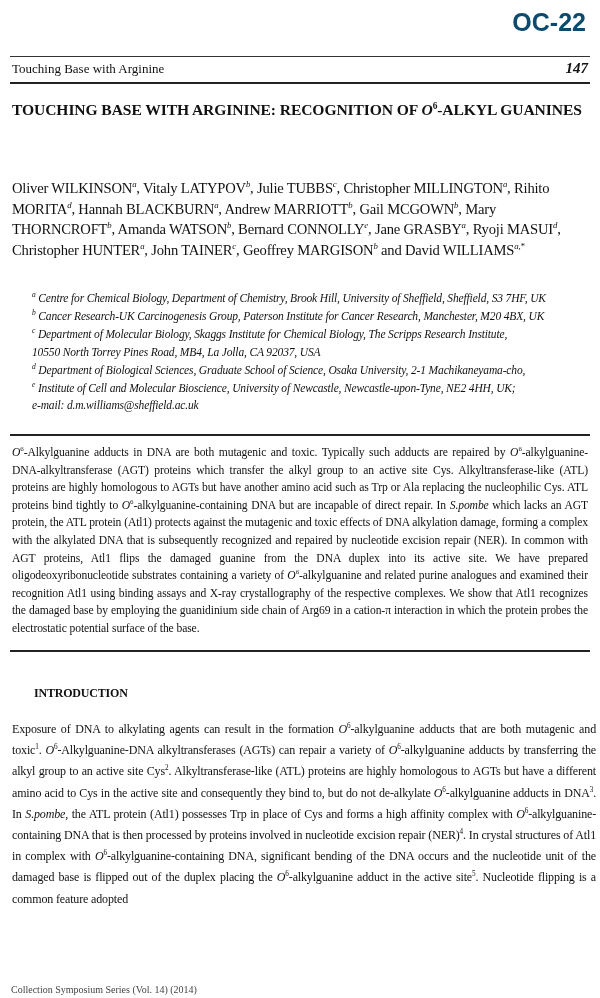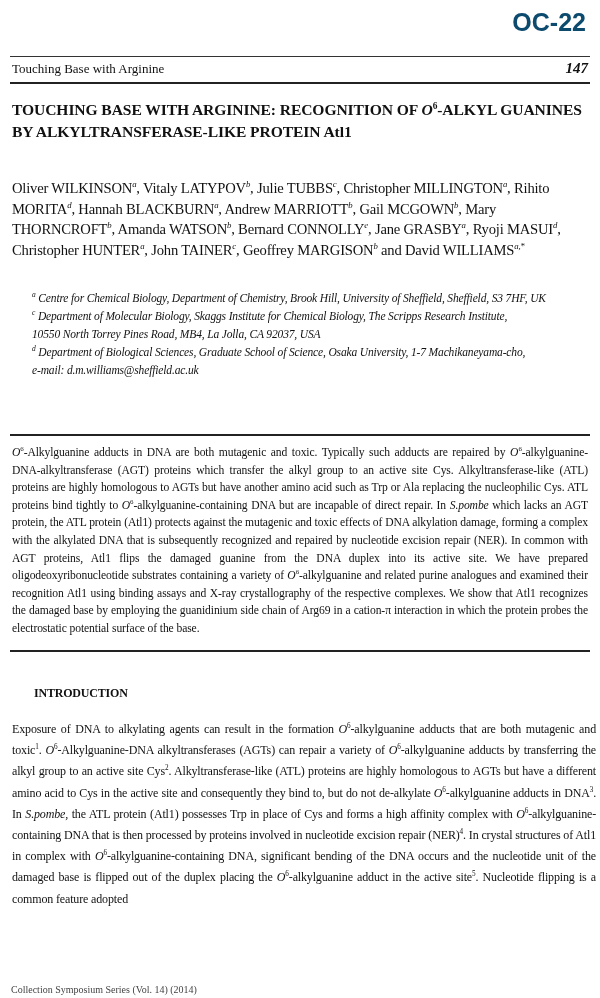--- a/index.html
+++ b/index.html
@@ -28,30 +28,31 @@
 
 <div class="rule" style="top:56px"></div>
 <div class="running">
   <span>Touching Base with Arginine</span>
   <span class="pg">147</span>
 </div>
 <div class="rule thick" style="top:82px"></div>
 
 <div class="title">
   <span>TOUCHING BASE WITH ARGININE: RECOGNITION OF </span><i>O</i><sup class="n">6</sup><span>-ALKYL GUANINES</span><br>
-  <span>BY ALKYLTRANSFERASE-LIKE PROTEIN Atl1</span>
 </div>
 
 <div class="authors" id="authors"><span>Oliver WILKINSON</span><sup>a</sup><span>, </span><span>Vitaly LATYPOV</span><sup>b</sup><span>, </span><span>Julie TUBBS</span><sup>c</sup><span>, </span><span>Christopher MILLINGTON</span><sup>a</sup><span>, </span><span>Rihito MORITA</span><sup>d</sup><span>, </span><span>Hannah BLACKBURN</span><sup>a</sup><span>, </span><span>Andrew MARRIOTT</span><sup>b</sup><span>, </span><span>Gail MCGOWN</span><sup>b</sup><span>, </span><span>Mary THORNCROFT</span><sup>b</sup><span>, </span><span>Amanda WATSON</span><sup>b</sup><span>, </span><span>Bernard CONNOLLY</span><sup>e</sup><span>, </span><span>Jane GRASBY</span><sup>a</sup><span>, </span><span>Ryoji MASUI</span><sup>d</sup><span>, </span><span>Christopher HUNTER</span><sup>a</sup><span>, </span><span>John TAINER</span><sup>c</sup><span>, </span><span>Geoffrey MARGISON</span><sup>b</sup><span> and </span><span>David WILLIAMS</span><sup>a,*</sup><span></span></div>
 
 <div class="affil" id="affils">
     <div><sup>a</sup> <span>Centre for Chemical Biology, Department of Chemistry, Brook Hill, University of Sheffield, Sheffield, S3 7HF, UK</span></div>
+    <div><sup>b</sup> <span>Cancer Research-UK Carcinogenesis Group, Paterson Institute for Cancer Research, Manchester, M20 4BX, UK</span></div>
     <div><sup>c</sup> <span>Department of Molecular Biology, Skaggs Institute for Chemical Biology, The Scripps Research Institute,</span></div>
     <div><span>10550 North Torrey Pines Road, MB4, La Jolla, CA 92037, USA</span></div>
-    <div><sup>d</sup> <span>Department of Biological Sciences, Graduate School of Science, Osaka University, 1-7 Machikaneyama-cho,</span></div>
+    <div><sup>d</sup> <span>Department of Biological Sciences, Graduate School of Science, Osaka University, 2-1 Machikaneyama-cho,</span></div>
+    <div><sup>e</sup> <span>Institute of Cell and Molecular Bioscience, University of Newcastle, Newcastle-upon-Tyne, NE2 4HH, UK;</span></div>
     <div><span>e-mail: d.m.williams@sheffield.ac.uk</span></div>
   </div>
 
 <div class="rule thick" style="top:434px"></div>
 
 <div class="abstract">
   <i class="o">O</i><sup class="n s6">6</sup><span>-Alkylguanine adducts in DNA are both mutagenic and toxic. Typically such adducts are repaired by </span><i class="o">O</i><sup class="n s6">6</sup><span>-alkylguanine-DNA-alkyltransferase (AGT) proteins which transfer the alkyl group to an active site Cys. Alkyltransferase-like (ATL) proteins are highly homologous to AGTs but have another amino acid such as Trp or Ala replacing the nucleophilic Cys. ATL proteins bind tightly to </span><i class="o">O</i><sup class="n s6">6</sup><span>-alkylguanine-containing DNA but are incapable of direct repair. In </span><i>S.pombe</i><span> which lacks an AGT protein, the ATL protein (Atl1) protects against the mutagenic and toxic effects of DNA alkylation damage, forming a complex with the alkylated DNA that is subsequently recognized and repaired by nucleotide excision repair (NER). In common with AGT proteins, Atl1 flips the damaged guanine from the DNA duplex into its active site. We have prepared oligodeoxyribonucleotide substrates containing a variety of </span><i class="o">O</i><sup class="n s6">6</sup><span>-alkylguanine and related purine analogues and examined their recognition Atl1 using binding assays and X-ray crystallography of the respective complexes. We show that Atl1 recognizes the damaged base by employing the guanidinium side chain of Arg69 in a cation-π interaction in which the protein probes the electrostatic potential surface of the base.</span>
 </div>
 
 <div class="rule thick" style="top:650px"></div>

